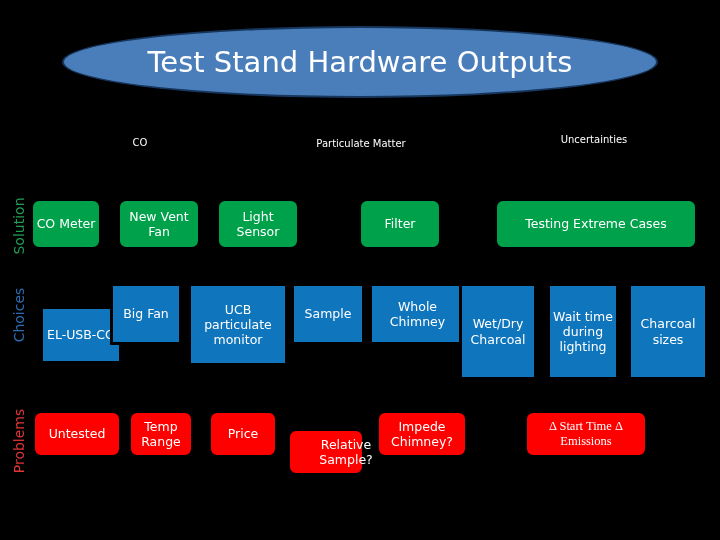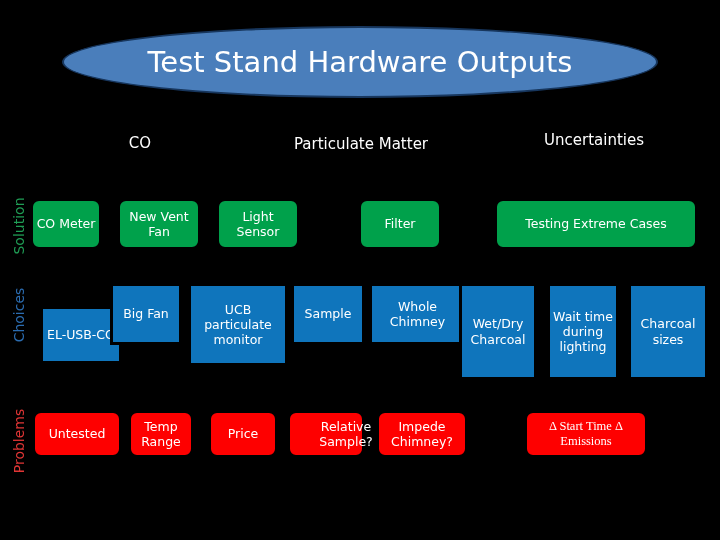--- a/index.html
+++ b/index.html
@@ -54,21 +54,21 @@
     align-items: center;
     justify-content: center;
     border-radius: 50%;
     background: #000000;
     border: 1px solid #000000;
     box-sizing: border-box;
     z-index: 5;
   }
   .cat-ellipse .txt {
     color: #ffffff;
-    font-size: 15px;
+    font-size: 10px;
     line-height: 1.25;
     text-align: center;
   }
 
   
   .node {
     position: absolute;
     display: flex;
     align-items: center;
     justify-content: center;
@@ -219,21 +219,21 @@
 
   <div class="node red" style="left:32px; top:410px; width:90px; height:48px;">
     <span class="txt">Untested</span>
   </div>
   <div class="node red" style="left:128px; top:410px; width:66px; height:48px;">
     <span class="txt">Temp Range</span>
   </div>
   <div class="node red" style="left:208px; top:410px; width:70px; height:48px;">
     <span class="txt">Price</span>
   </div>
-  <div class="node red" style="left:287px; top:410px; width:78px; height:48px;padding-left:43px;">
+  <div class="node red" style="left:287px; top:428px; width:78px; height:48px;padding-left:43px;">
     <span class="txt">Relative Sample?</span>
   </div>
   <div class="node red" style="left:376px; top:410px; width:92px; height:48px;">
     <span class="txt">Impede Chimney?</span>
   </div>
   <div class="node red" style="left:524px; top:410px; width:124px; height:48px;font-family:Liberation Serif, serif;">
     <span class="txt">Δ Start Time Δ Emissions</span>
   </div>
 
 </div>

